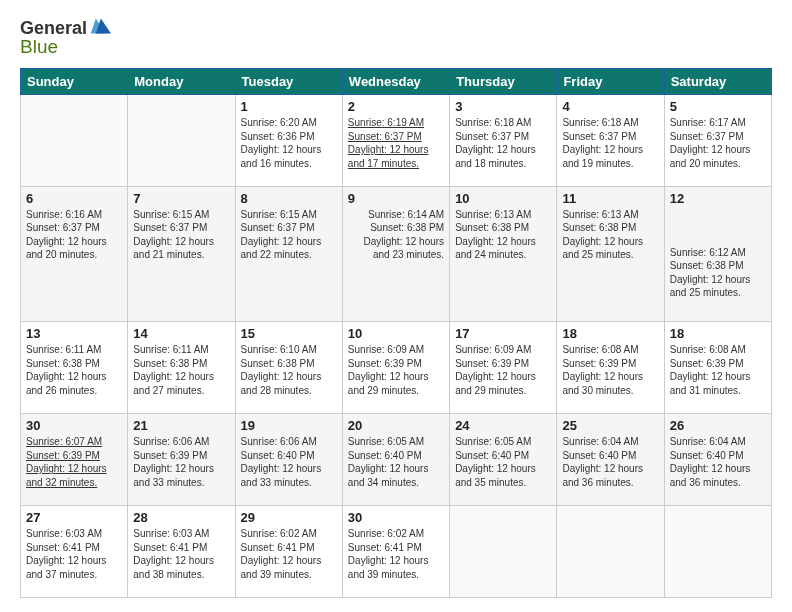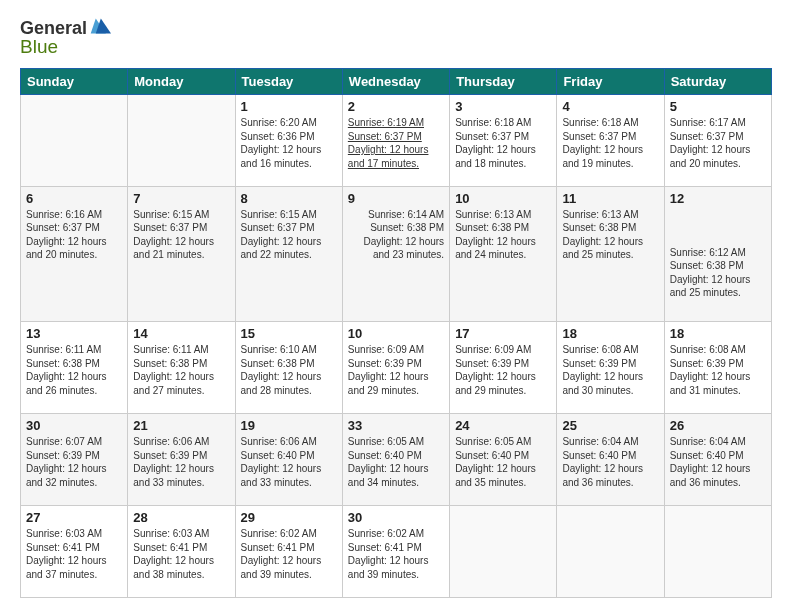--- a/index.html
+++ b/index.html
@@ -240,38 +240,38 @@
           <td>
             <span class="day-num">18</span>
             <div class="day-info" style="white-space: pre-line;">Sunrise: 6:08 AM
 Sunset: 6:39 PM
 Daylight: 12 hours and 31 minutes.</div>
           </td>
         </tr>
         <tr>
           <td class="row-shade">
             <span class="day-num">30</span>
-            <div class="day-info" style="white-space: pre-line;">Sunrise: 6:07 AM
+            <div class="day-info" style="white-space: pre-line; text-decoration: underline;">Sunrise: 6:07 AM
 Sunset: 6:39 PM
 Daylight: 12 hours and 32 minutes.</div>
           </td>
           <td class="row-shade">
             <span class="day-num">21</span>
             <div class="day-info" style="white-space: pre-line;">Sunrise: 6:06 AM
 Sunset: 6:39 PM
 Daylight: 12 hours and 33 minutes.</div>
           </td>
           <td class="row-shade">
             <span class="day-num">19</span>
             <div class="day-info" style="white-space: pre-line;">Sunrise: 6:06 AM
 Sunset: 6:40 PM
 Daylight: 12 hours and 33 minutes.</div>
           </td>
           <td class="row-shade">
-            <span class="day-num">33</span>
+            <span class="day-num">20</span>
             <div class="day-info" style="white-space: pre-line;">Sunrise: 6:05 AM
 Sunset: 6:40 PM
 Daylight: 12 hours and 34 minutes.</div>
           </td>
           <td class="row-shade">
             <span class="day-num">24</span>
             <div class="day-info" style="white-space: pre-line;">Sunrise: 6:05 AM
 Sunset: 6:40 PM
 Daylight: 12 hours and 35 minutes.</div>
           </td>

